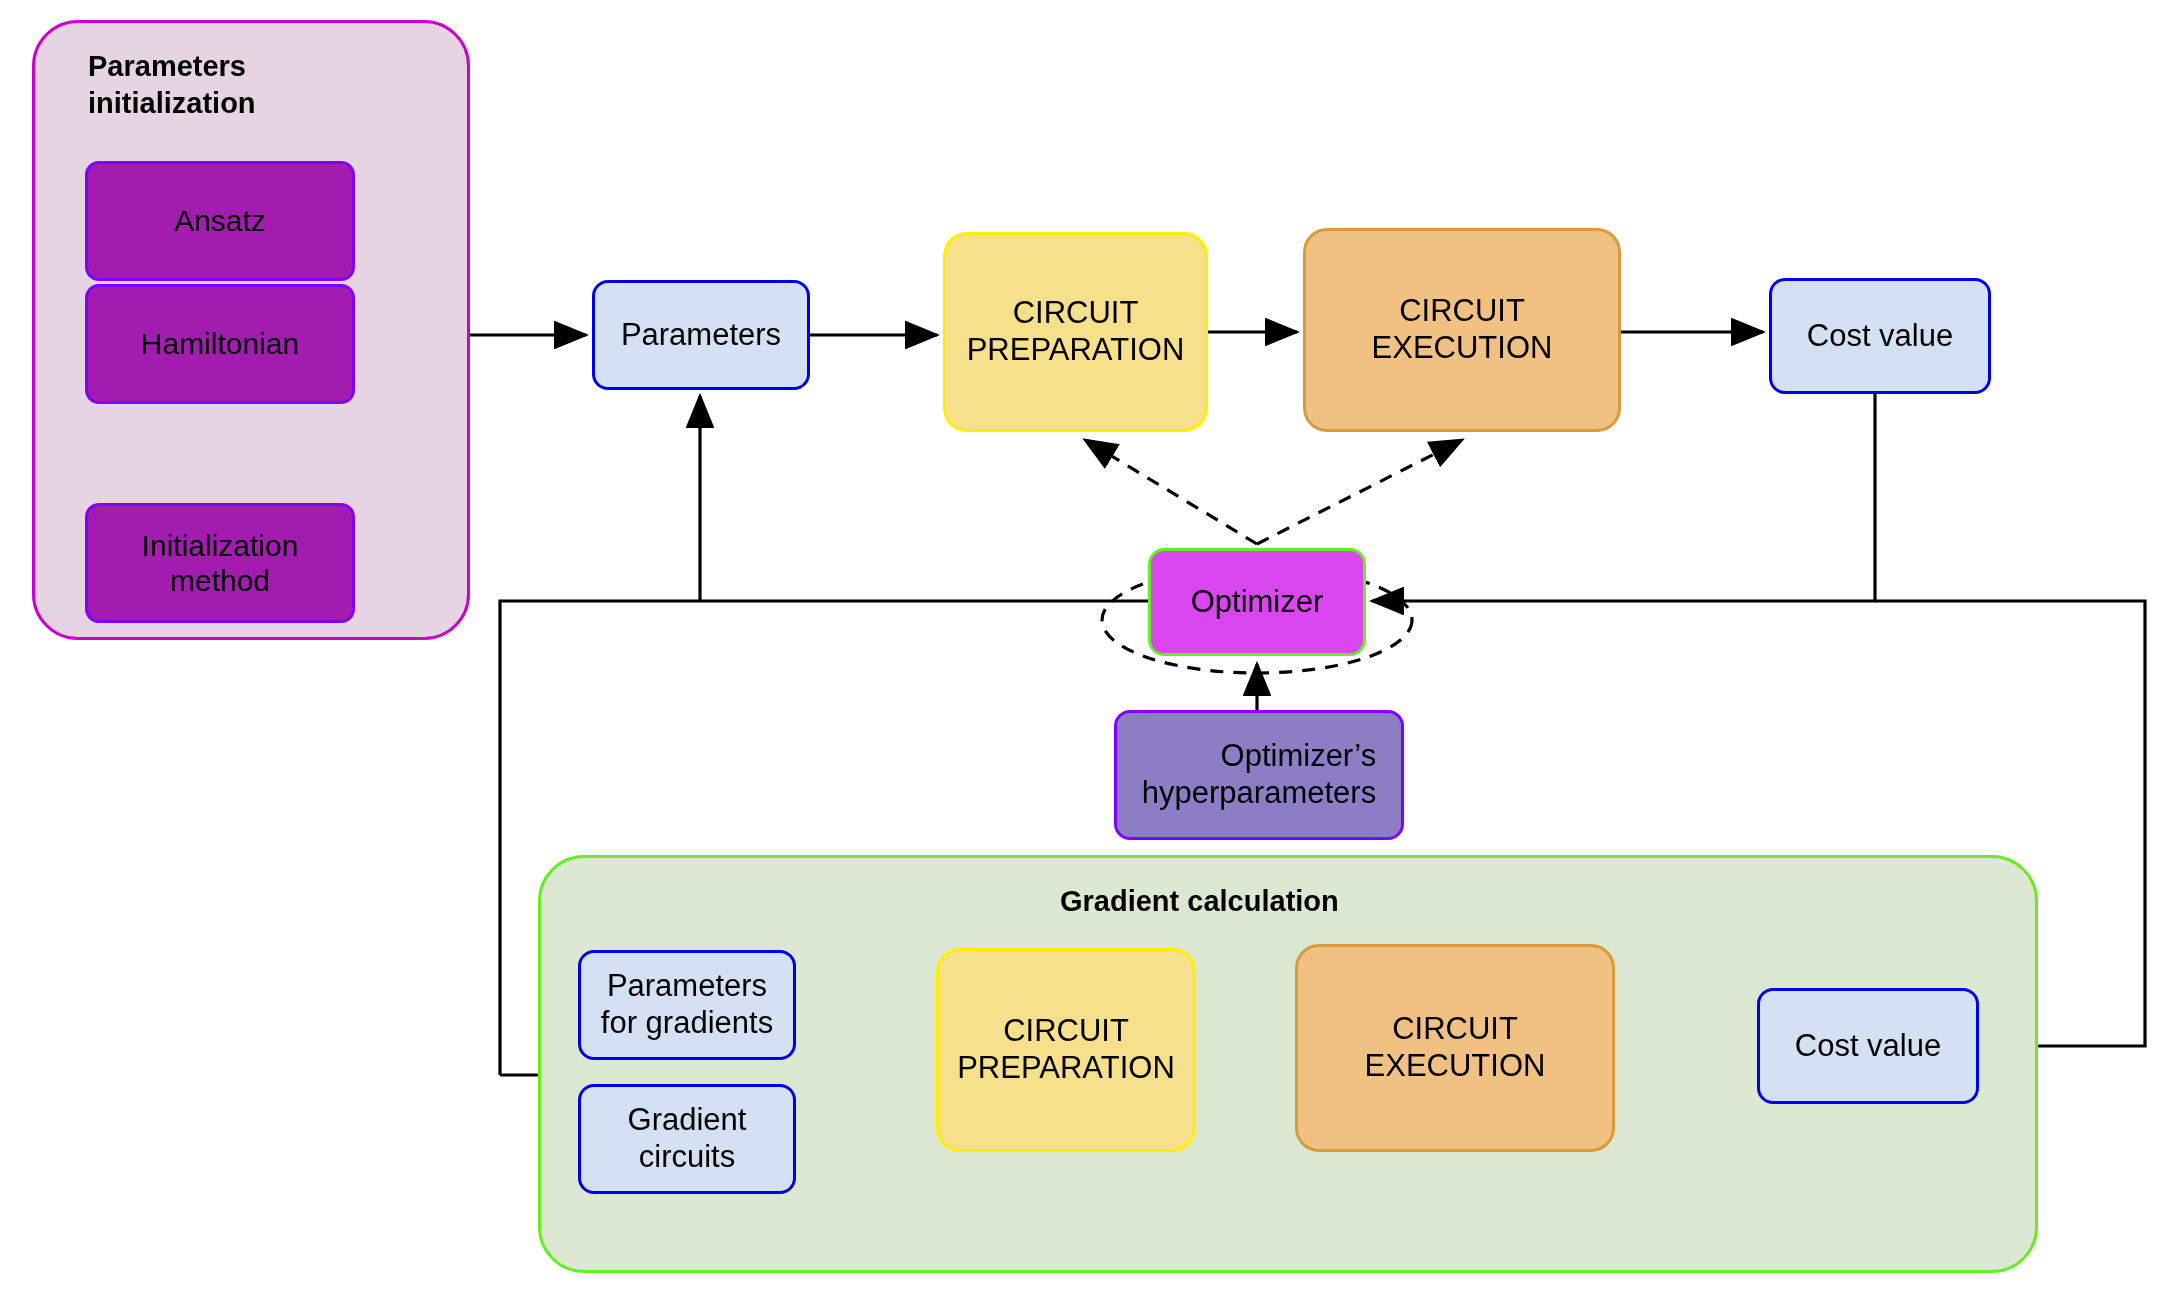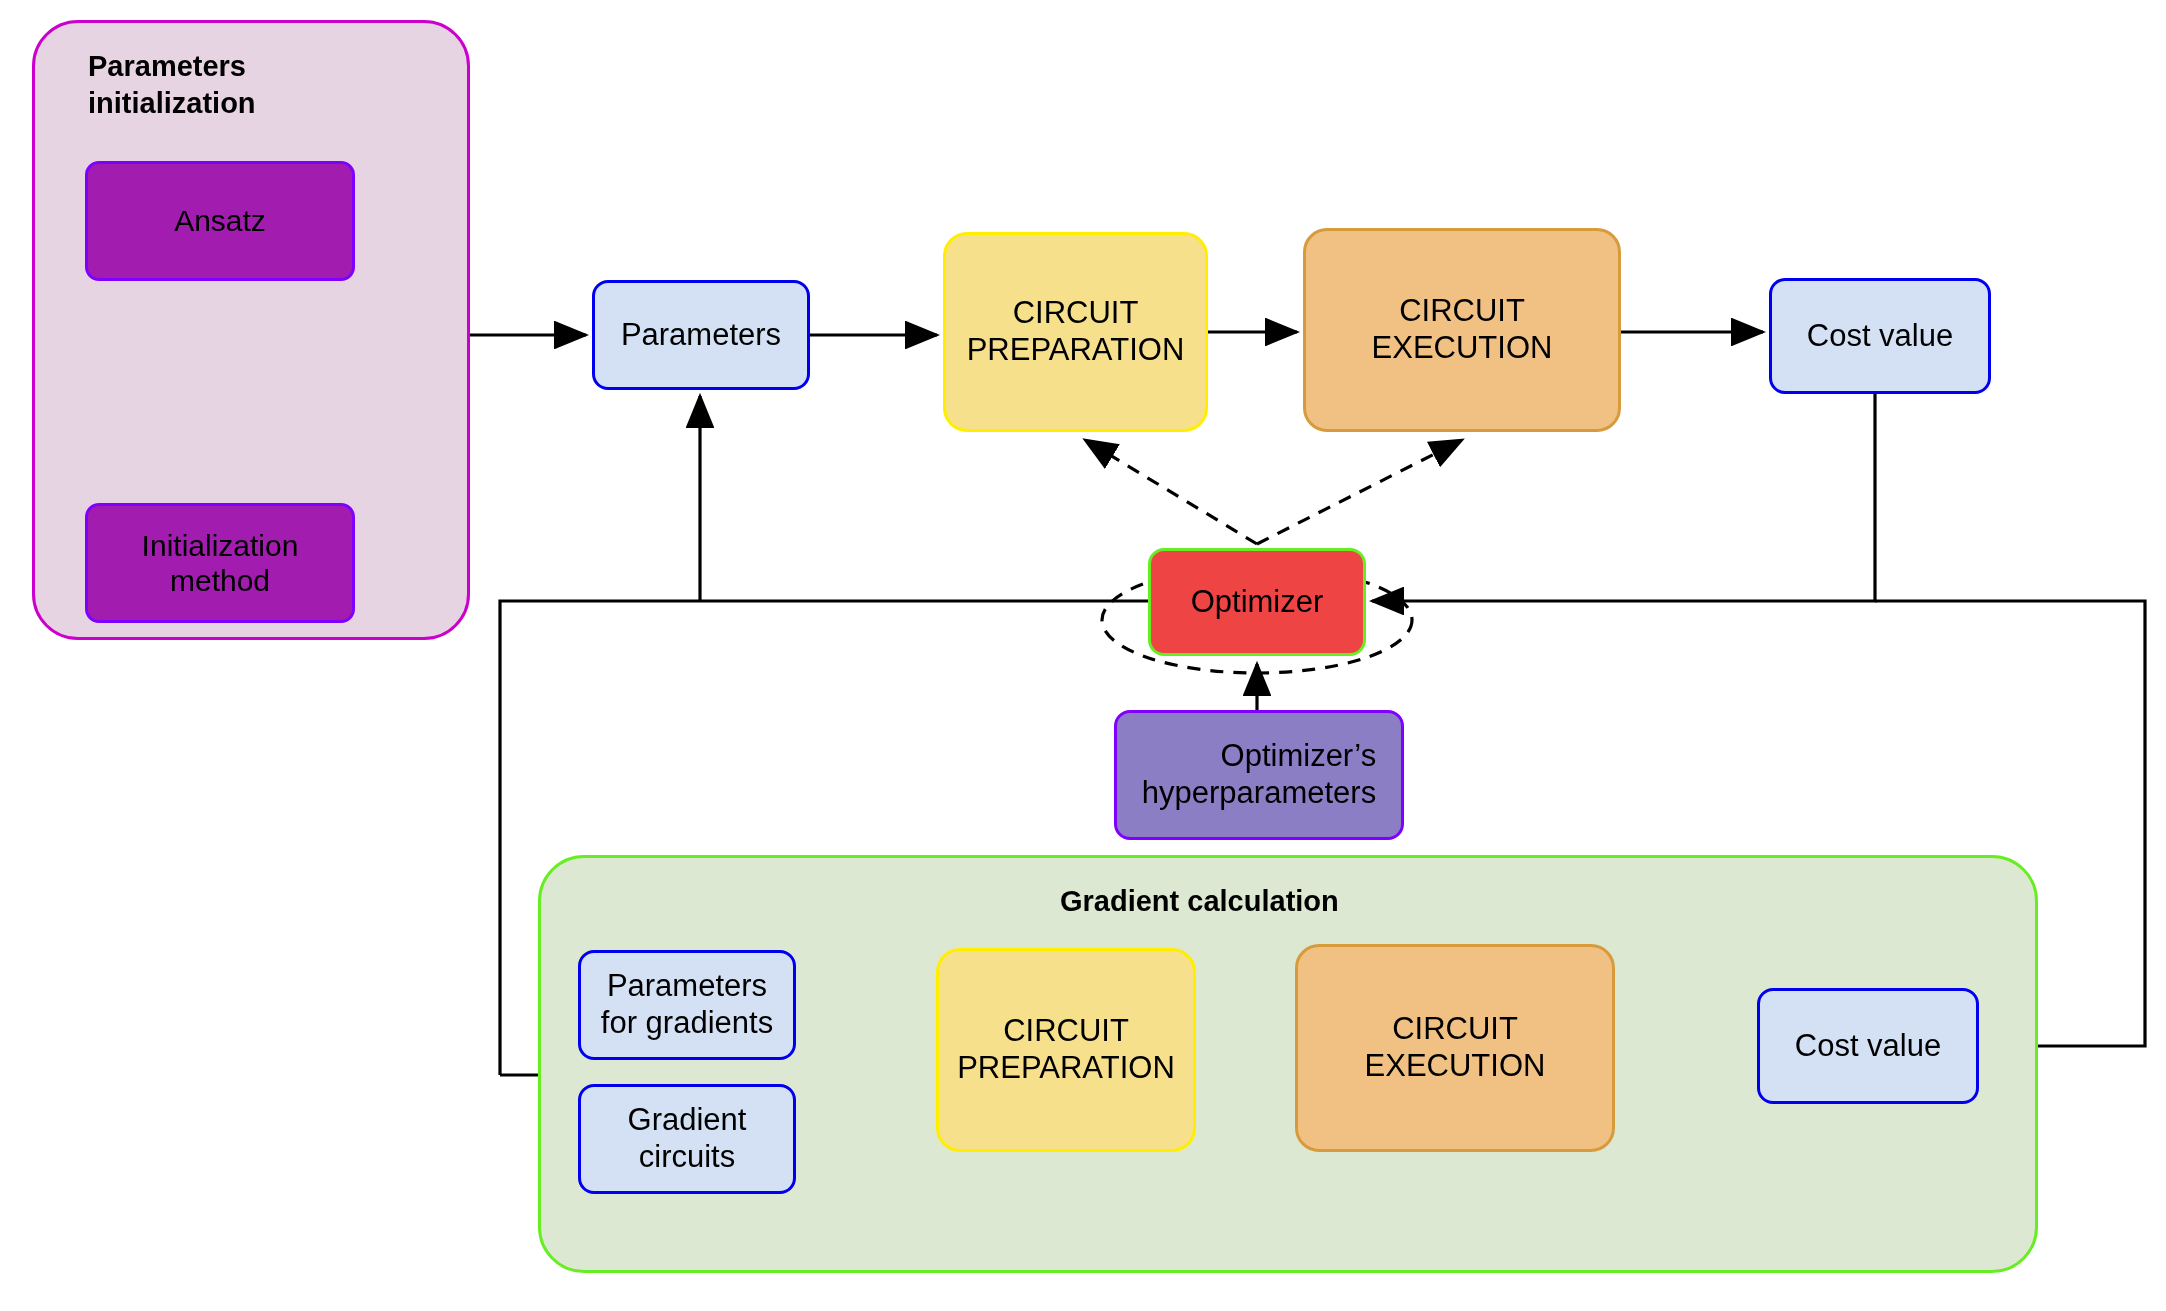--- a/index.html
+++ b/index.html
@@ -26,21 +26,21 @@
   
   #grad-wrap{left:538px;top:855px;width:1500px;height:418px;background:#dde8d2;
              border:3px solid #66ee22;border-radius:46px;}
   #grad-title{position:absolute;left:1060px;top:885px;width:420px;font-size:29px;
               font-weight:bold;text-align:left;}
 
   
   .blue{background:#d4e1f5;border:3px solid #0000ee;border-radius:16px;font-size:31px;}
   .yellow{background:#f7e08c;border:3px solid #ffee00;border-radius:24px;font-size:31px;}
   .orange{background:#f0c183;border:3px solid #d79b3c;border-radius:24px;font-size:31px;}
-  .green{background:#ef4444;border:3px solid #66ee22;border-radius:16px;font-size:31px;}
+  .green{background:#d946ef;border:3px solid #66ee22;border-radius:16px;font-size:31px;}
   .violet{background:#8c7ec5;border:3px solid #8000ff;border-radius:16px;font-size:31px;}
 
   #b-params      {left:592px; top:280px; width:218px;height:110px;}
   #b-prep        {left:943px; top:232px; width:265px;height:200px;}
   #b-exec        {left:1303px;top:228px; width:318px;height:204px;}
   #b-cost        {left:1769px;top:278px; width:222px;height:116px;}
   #b-optimizer   {left:1148px;top:548px; width:218px;height:108px;}
   #b-hyper       {left:1114px;top:710px; width:290px;height:130px;text-align:right;}
   #b-gparams     {left:578px; top:950px; width:218px;height:110px;}
   #b-gcircuits   {left:578px; top:1084px;width:218px;height:110px;}
@@ -92,20 +92,23 @@
       <ellipse cx="1257" cy="620" rx="155" ry="53"></ellipse>
     </g>
   </svg>
 
   <div class="box" id="param-init"></div>
   <div id="param-init-title"><span>Parameters</span><br><span>initialization</span></div>
 
   <div class="box pbox" id="pbox-0">
       <span>Ansatz</span>
     </div>
+  <div class="box pbox" id="pbox-1">
+      <span>Hamiltonian</span>
+    </div>
   <div class="box pbox" id="pbox-3">
       <span><span>Initialization</span><br><span>method</span></span>
     </div>
 
   <div class="box" id="grad-wrap"></div>
   <div id="grad-title">Gradient calculation</div>
 
   <div class="box blue" id="b-params">
       <span>Parameters</span>
     </div>

